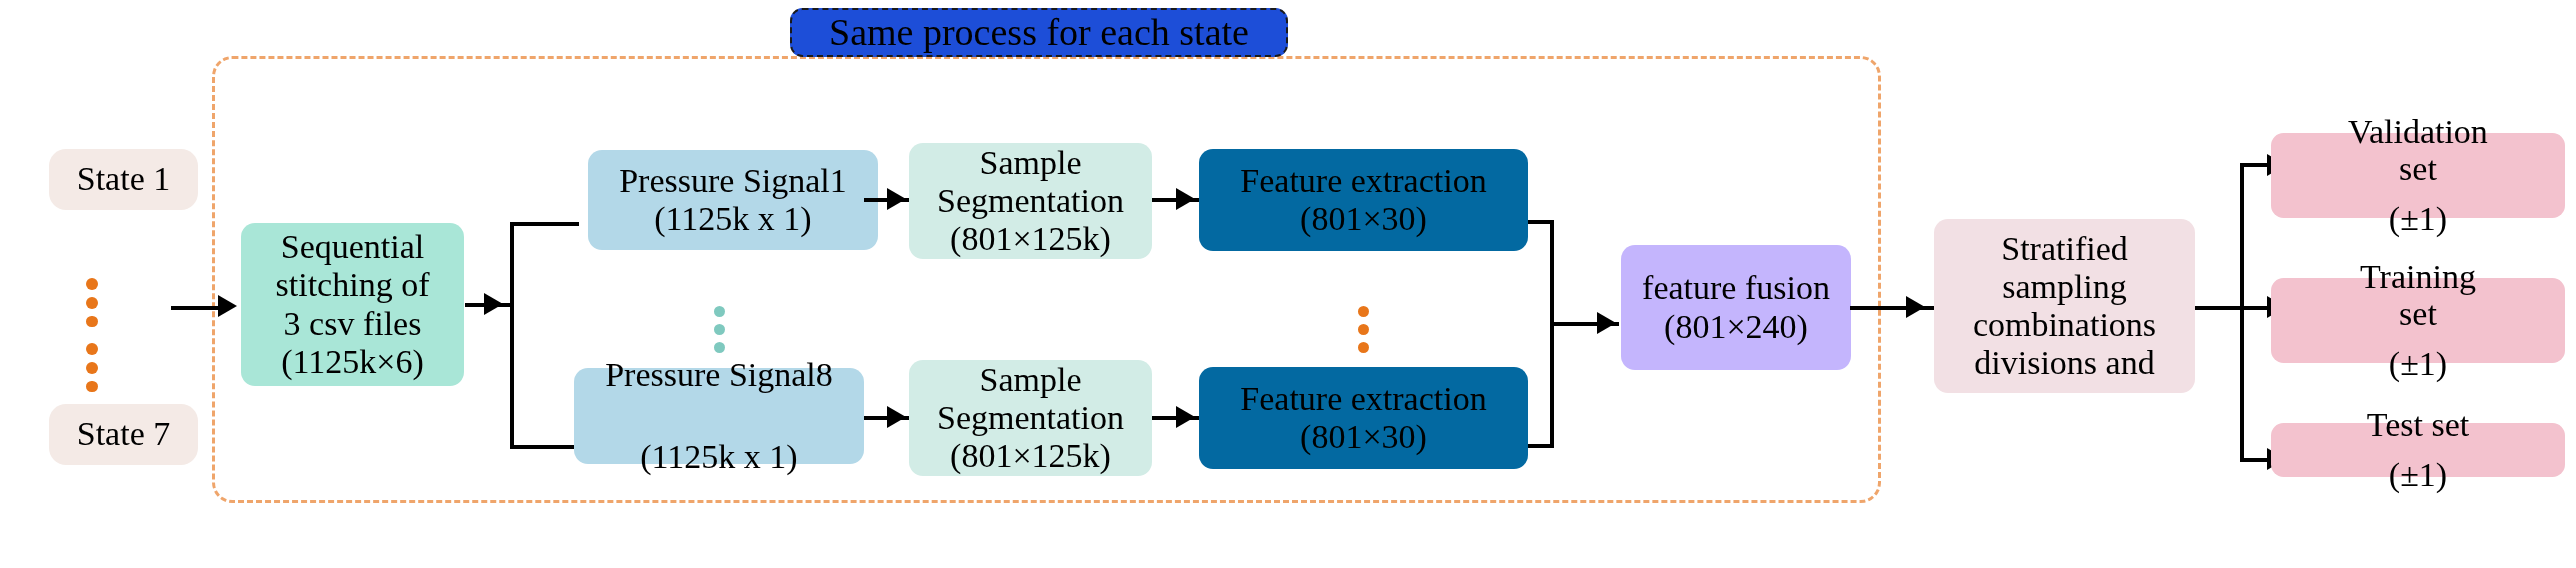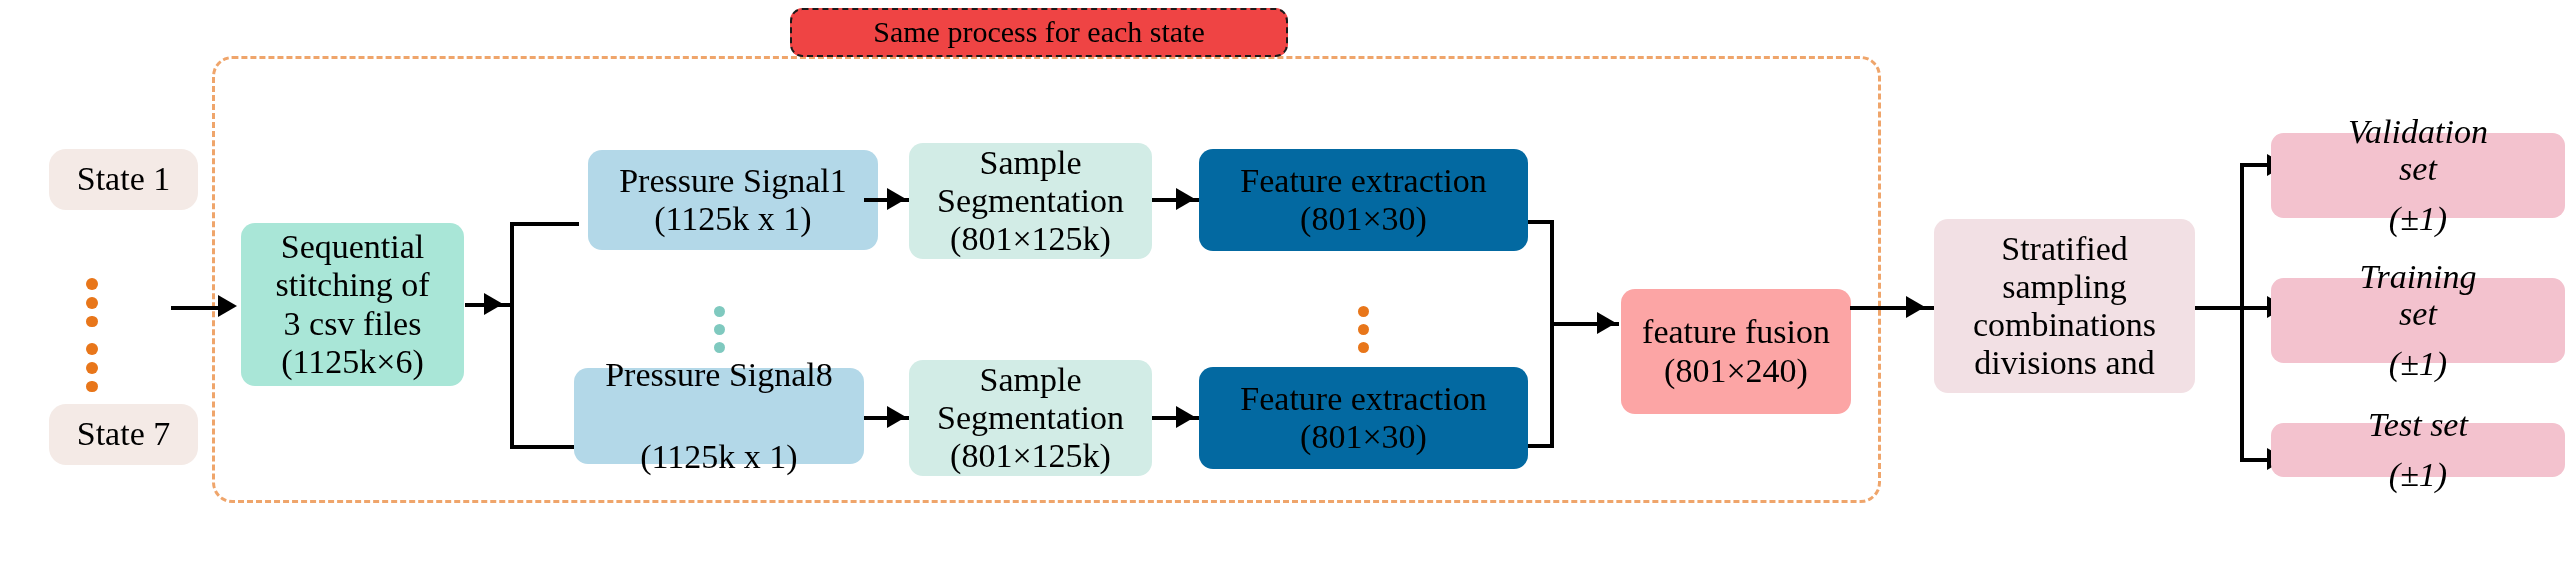--- a/index.html
+++ b/index.html
@@ -31,33 +31,33 @@
     letter-spacing:0px;
     padding:3.1px 4.7px;
   }
   .node .l2{display:block;}
 
   .state       { background:#f4eae6; border-radius:17px;margin-left:32px; }
   .stitch      { background:#a9e6d7; }
   .signal      { background:#b3d8e8; }
   .segment     { background:#d2ece6; }
   .feature     { background:#0369a1; }
-  .fusion      { background:#fca5a5;margin-top:44px; }
+  .fusion      { background:#c4b5fd; }
   .stratified  { background:#f2e0e4; }
   .split       { background:#f3c2ce; border-radius:12.5px; }
 
   
   .callout{
     position:absolute;
     box-sizing:border-box;
-    background:#ef4444;
+    background:#1d4ed8;
     border:2.4px dashed #1a1a1a;
     border-radius:12.5px;
     display:flex;align-items:center;justify-content:center;
-    font-size:30px;
+    font-size:38px;
     white-space:nowrap;
   }
 
   
   .region{
     position:absolute;
     box-sizing:border-box;
     border:3.1px dashed #efa56b;
     border-radius:20.4px;
     background:transparent;
@@ -83,21 +83,20 @@
   .tdots{position:absolute;display:flex;flex-direction:column;gap:7px;align-items:center;}
   .tdots i{display:block;width:11px;height:11px;border-radius:50%;background:#7fc9bf;}
   .tdots.peach i{background:#e8761a;}
 
   
   .split{
     justify-content:center;
     align-items:center;
     gap:12.5px;
     padding:3.1px 14px;
-    font-style:italic;
   }
   .split .setname{display:flex;flex-direction:column;align-items:center;line-height:1.1;}
   .split .pm{white-space:nowrap;}
   .split.oneline .setname{flex-direction:row;gap:9.4px;}
 </style>
 </head>
 <body>
 
 <div id="canvas">
 

